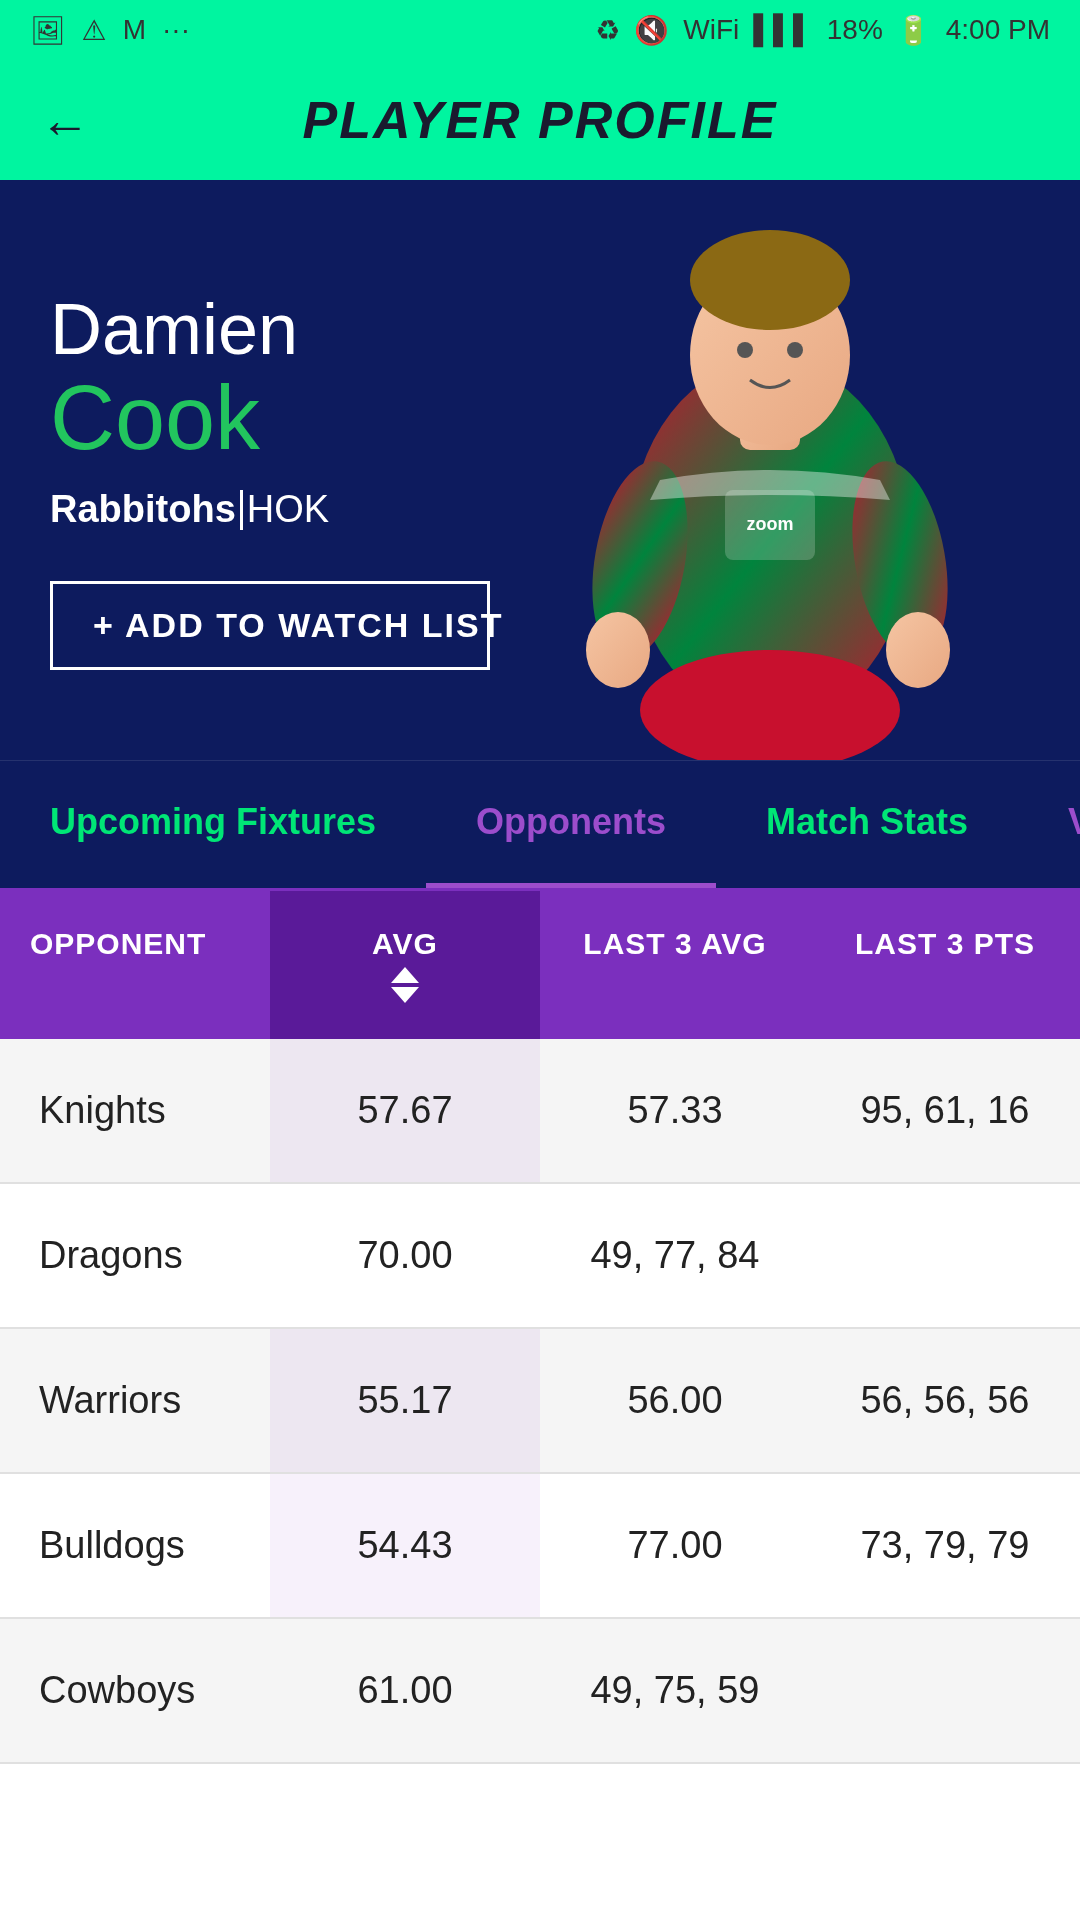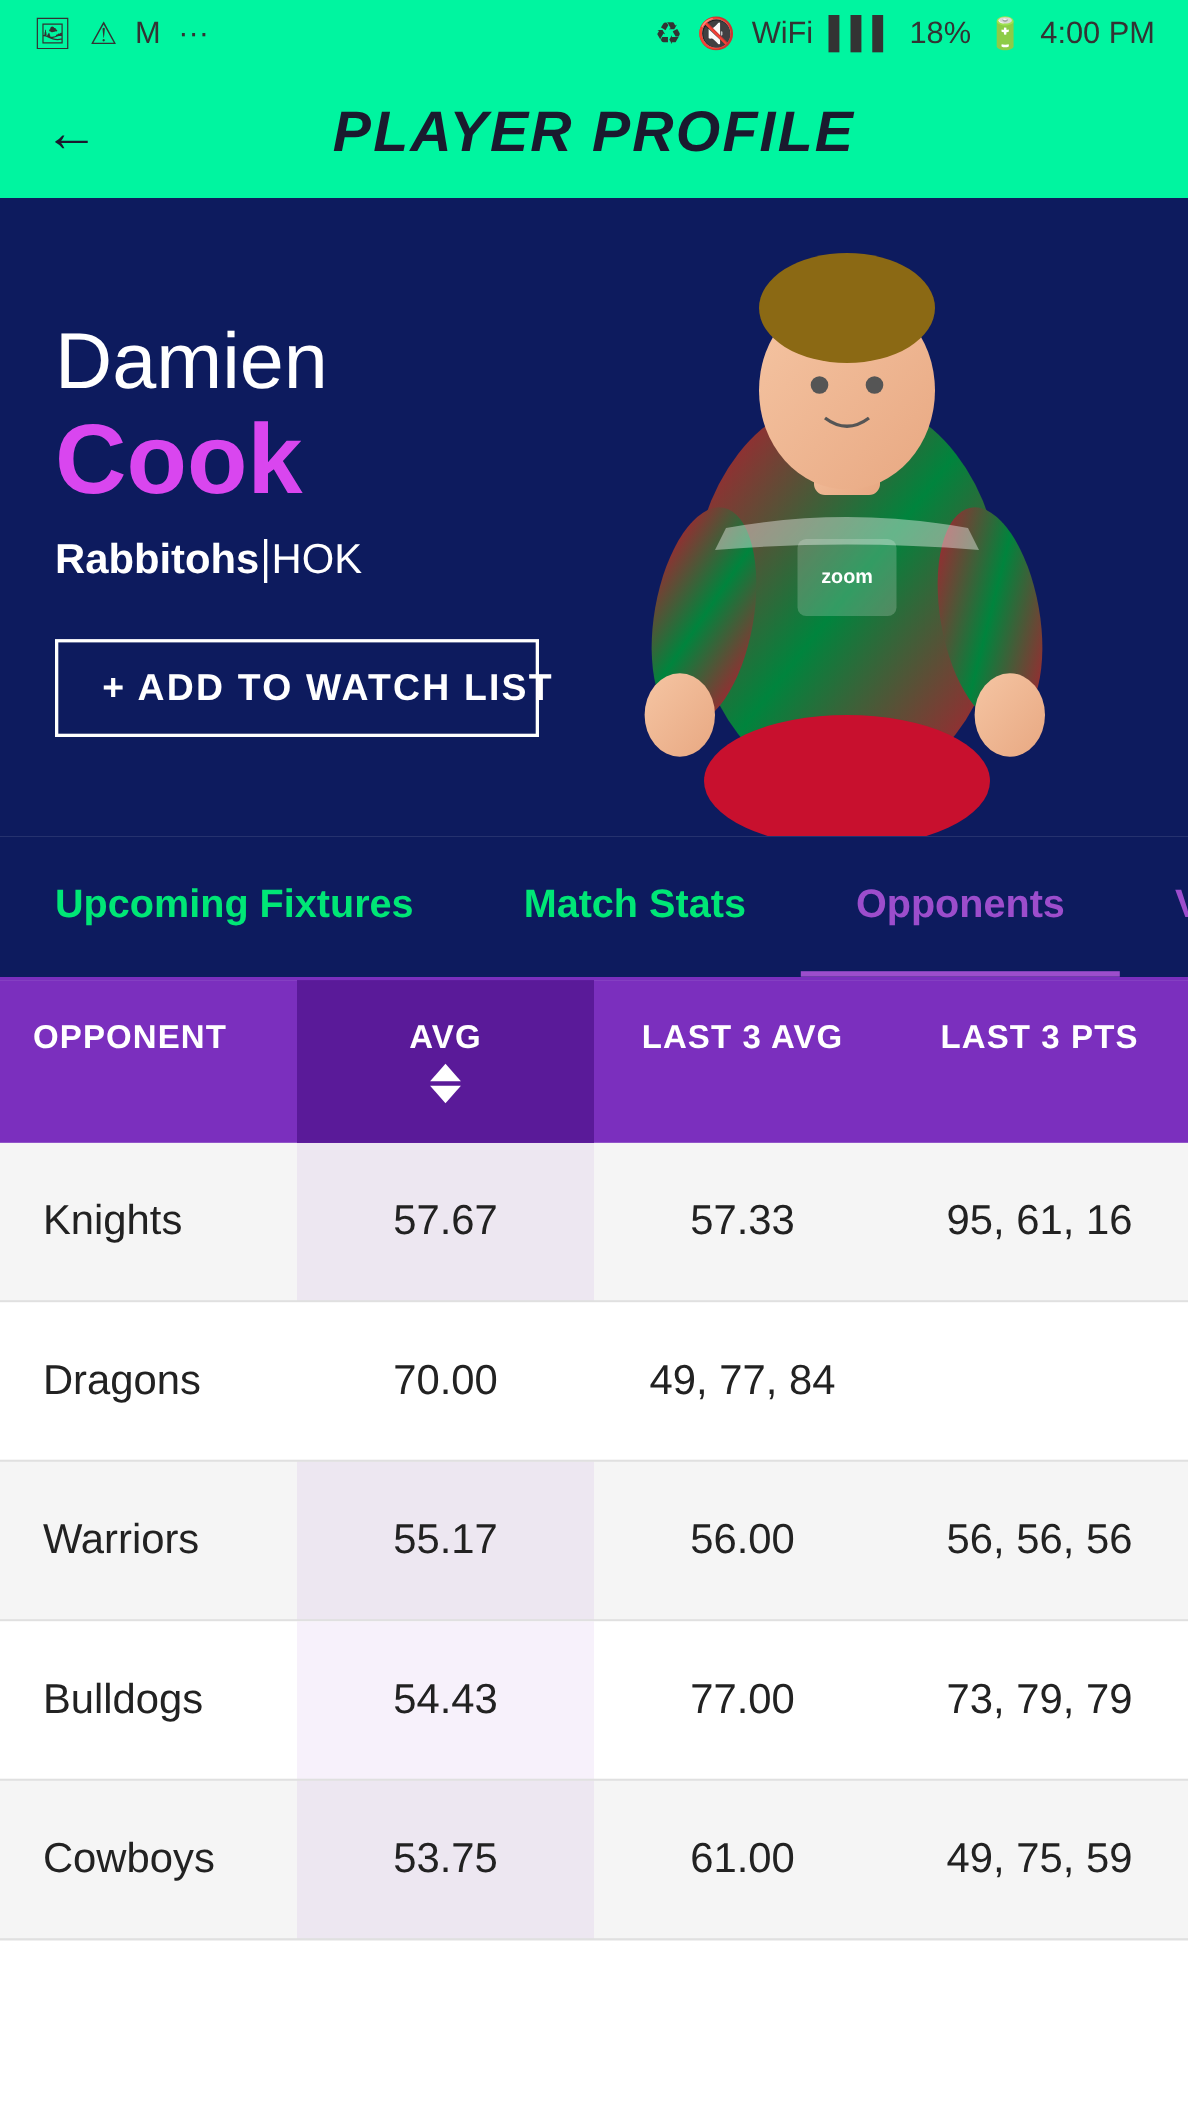--- a/index.html
+++ b/index.html
@@ -77,22 +77,22 @@
       flex: 1;
     }
     .player-first-name {
       font-size: 72px;
       font-weight: 400;
       color: #fff;
       line-height: 1.1;
     }
     .player-last-name {
       font-size: 90px;
-      font-weight: 700;
-      color: #d946ef;
+      font-weight: 400;
+      color: #22c55e;
       line-height: 1.1;
     }
     .player-meta {
       display: flex;
       align-items: center;
       gap: 4px;
       margin-top: 20px;
       margin-bottom: 50px;
     }
     .player-team {
@@ -324,25 +324,25 @@
       <text x="310" y="350" text-anchor="middle" fill="white" font-size="18" font-weight="bold">zoom</text>
     </svg>
   </div>
 </div>
 
 <div class="tabs-section">
   <div class="tabs-row">
     <div class="tab-item">
       <span>Upcoming Fixtures</span>
     </div>
+    <div class="tab-item active purple">
+      <span>Opponents</span>
+    </div>
     <div class="tab-item">
       <span>Match Stats</span>
-    </div>
-    <div class="tab-item active purple">
-      <span>Opponents</span>
     </div>
     <div class="tab-item purple">
       <span>Venues</span>
     </div>
   </div>
 </div>
 
 <div class="table-header">
   <div class="th-cell">OPPONENT</div>
   <div class="th-cell active-sort">
@@ -380,18 +380,17 @@
 
   <div class="table-row">
     <div class="td-cell">Bulldogs</div>
     <div class="td-cell highlight">54.43</div>
     <div class="td-cell">77.00</div>
     <div class="td-cell">73, 79, 79</div>
   </div>
 
   <div class="table-row">
     <div class="td-cell">Cowboys</div>
-    <div class="td-cell highlight">53.75</div>
     <div class="td-cell">61.00</div>
     <div class="td-cell">49, 75, 59</div>
   </div>
 
 </div>
 
 </body></html>

